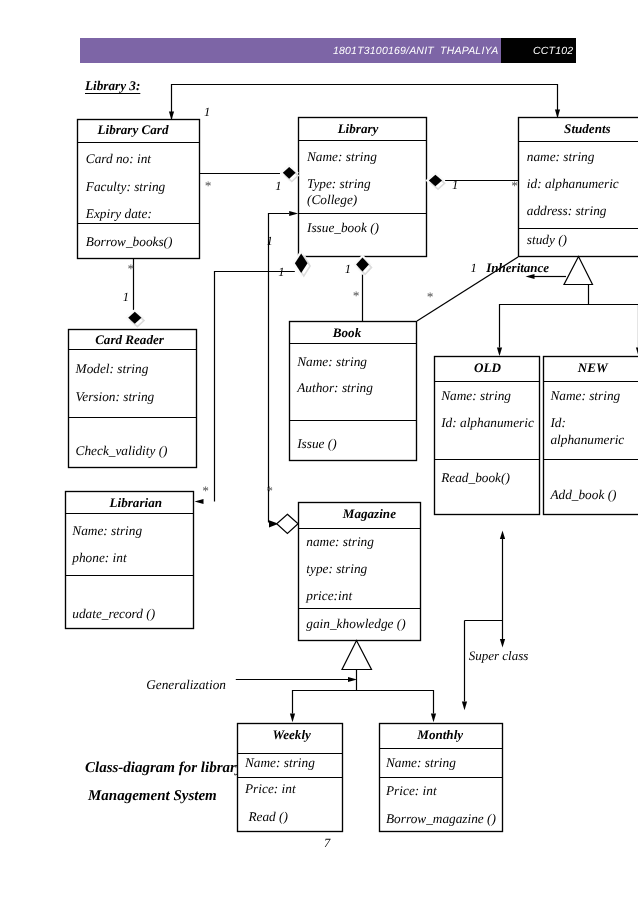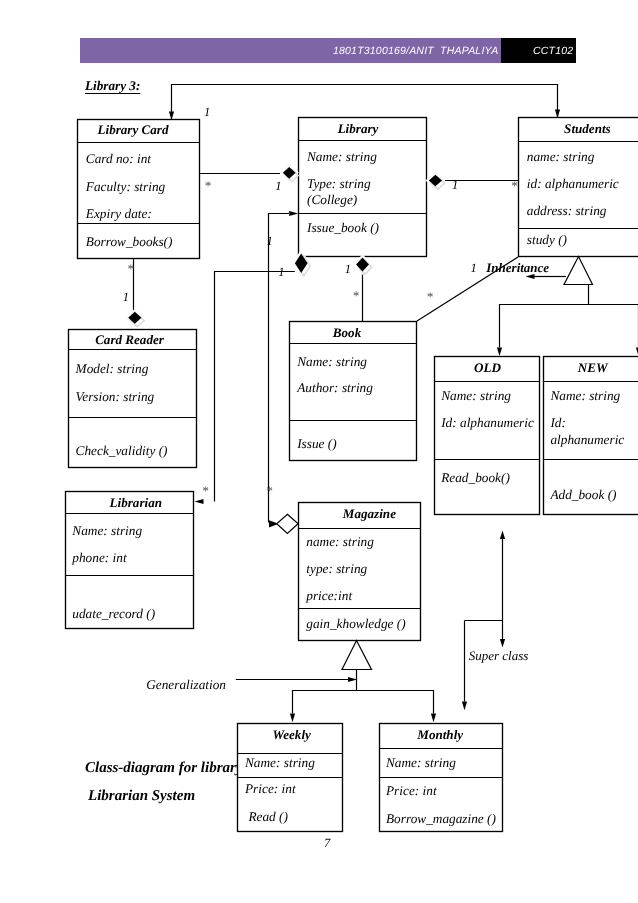--- a/index.html
+++ b/index.html
@@ -38,21 +38,21 @@
 
 <div class="page">
   <div class="hdr-bar" style="left:72px;top:38px;width:421px;height:25px;background:#7d65a6;"></div>
   <div class="hdr-bar" style="left:493px;top:38px;width:75px;height:25px;background:#000000;"></div>
   <div class="hdr-txt" style="left:325px;top:44.6px;">1801T3100169/ANIT  THAPALIYA</div>
   <div class="hdr-txt" style="left:525px;top:44.6px;">CCT102</div>
 
   <div class="ansr" style="left:77px;top:78px;">Library 3:</div>
 
   <div class="cap" style="left:77px;top:759.7px;">Class-diagram for library</div>
-  <div class="cap" style="left:80px;top:787.5px;">Librarian System</div>
+  <div class="cap" style="left:80px;top:787.5px;">Management System</div>
 
   <div class="pgno" style="left:316px;top:836px;">7</div>
 
   <svg id="diagram" viewBox="0 0 638 903">
     <g>
       <rect class="bx" x="69.5" y="119.5" width="122.0" height="139.0"></rect>
       <line class="div" x1="69.5" y1="142.5" x2="191.5" y2="142.5"></line>
       <line class="div" x1="69.5" y1="223.5" x2="191.5" y2="223.5"></line>
       <text class="cls-title" x="125" y="133.5">Library Card</text>
       <text class="cls-row" x="77.8" y="163.3">Card no: int</text>

